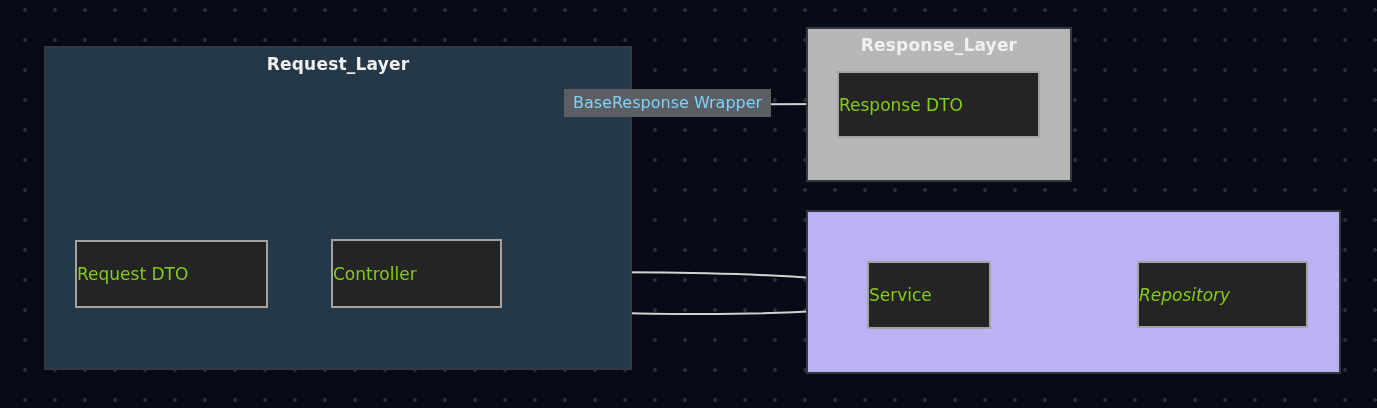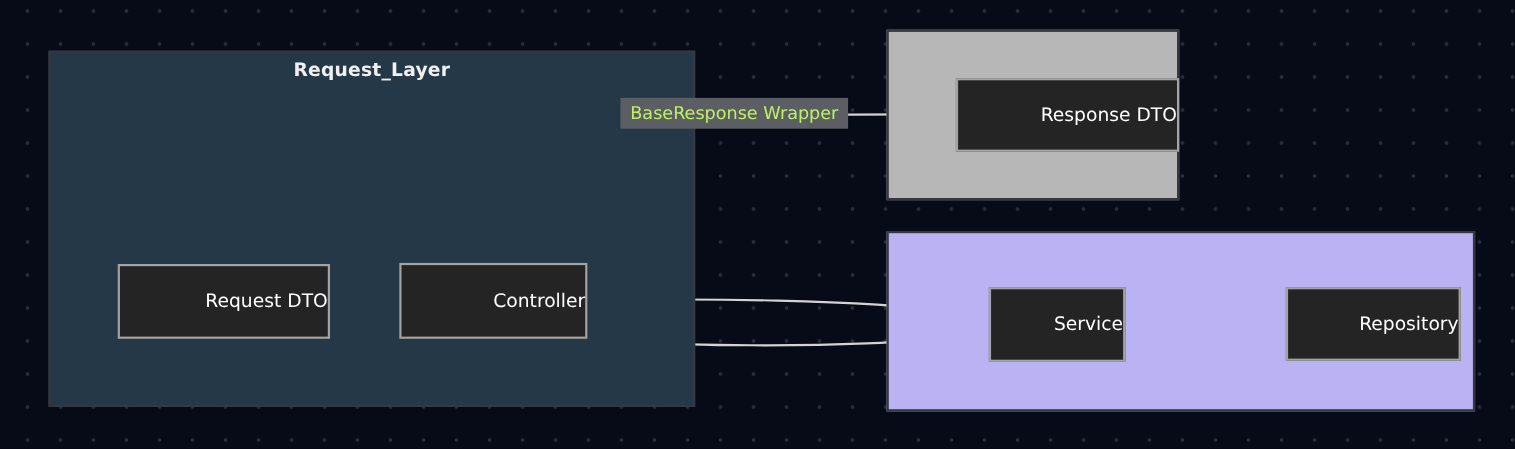--- a/index.html
+++ b/index.html
@@ -23,32 +23,32 @@
   .cluster-business { left: 806px; top: 210px; width: 535px; height: 164px; background: #bab2f3; }
   .cluster-title {
     position: absolute; left: 0; right: 0; top: 6px;
     text-align: center; font-weight: bold; font-size: 17px; color: #f0f0f0;
     letter-spacing: 0.2px;
   }
 
   .node {
     position: absolute; box-sizing: border-box;
     background: #242424; border: 2px solid #a3a3a3;
-    display: flex; align-items: center; justify-content: flex-end;
-    color: #ffffff; font-size: 17px; white-space: nowrap; margin-left: 32px;
+    display: flex; align-items: center; justify-content: flex-start;
+    color: #84cc16; font-size: 17px; white-space: nowrap;
   }
   .node-request-dto  { left: 29px;  top: 192px; width: 193px; height: 68px; }
   .node-controller   { left: 285px; top: 191px; width: 171px; height: 69px; }
   .node-response-dto { left: 29px;  top: 42px;  width: 203px; height: 67px; }
   .node-service      { left: 59px;  top: 49px;  width: 124px; height: 68px; }
-  .node-repository   { left: 329px; top: 49px;  width: 159px; height: 67px; }
+  .node-repository   { left: 329px; top: 49px;  width: 171px; height: 67px; font-style: italic; }
 
   .edge-label {
     position: absolute; box-sizing: border-box;
-    background: #5b5e63; color: #bef264;
+    background: #5b5e63; color: #7dd3fc;
     font-size: 16px; line-height: 22px; padding: 3px 9px;
     white-space: nowrap;
   }
   .edge-label-baseresponse { left: 564px; top: 89px;  height: 28px; }
   .edge-label-rawdata      { left: 626px; top: 300px; height: 29px; }
 </style>
 </head>
 <body>
 
 <div class="canvas">
@@ -71,20 +71,21 @@
     <div class="cluster-title">Request_Layer</div>
     <div class="node node-request-dto">
       <span>Request DTO</span>
     </div>
     <div class="node node-controller">
       <span>Controller</span>
     </div>
   </div>
 
   <div class="cluster cluster-response">
+    <div class="cluster-title">Response_Layer</div>
     <div class="node node-response-dto">
       <span>Response DTO</span>
     </div>
   </div>
 
   <div class="cluster cluster-business">
     <div class="node node-service">
       <span>Service</span>
     </div>
     <div class="node node-repository">

